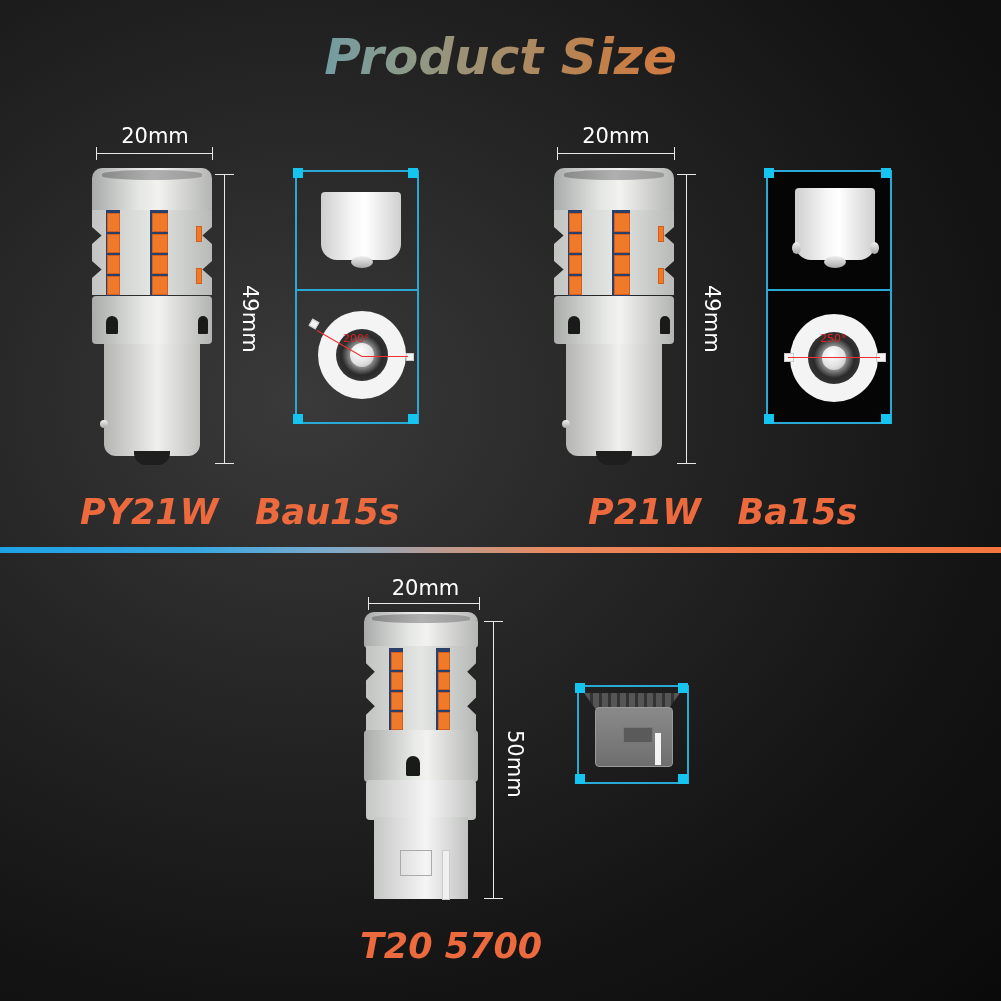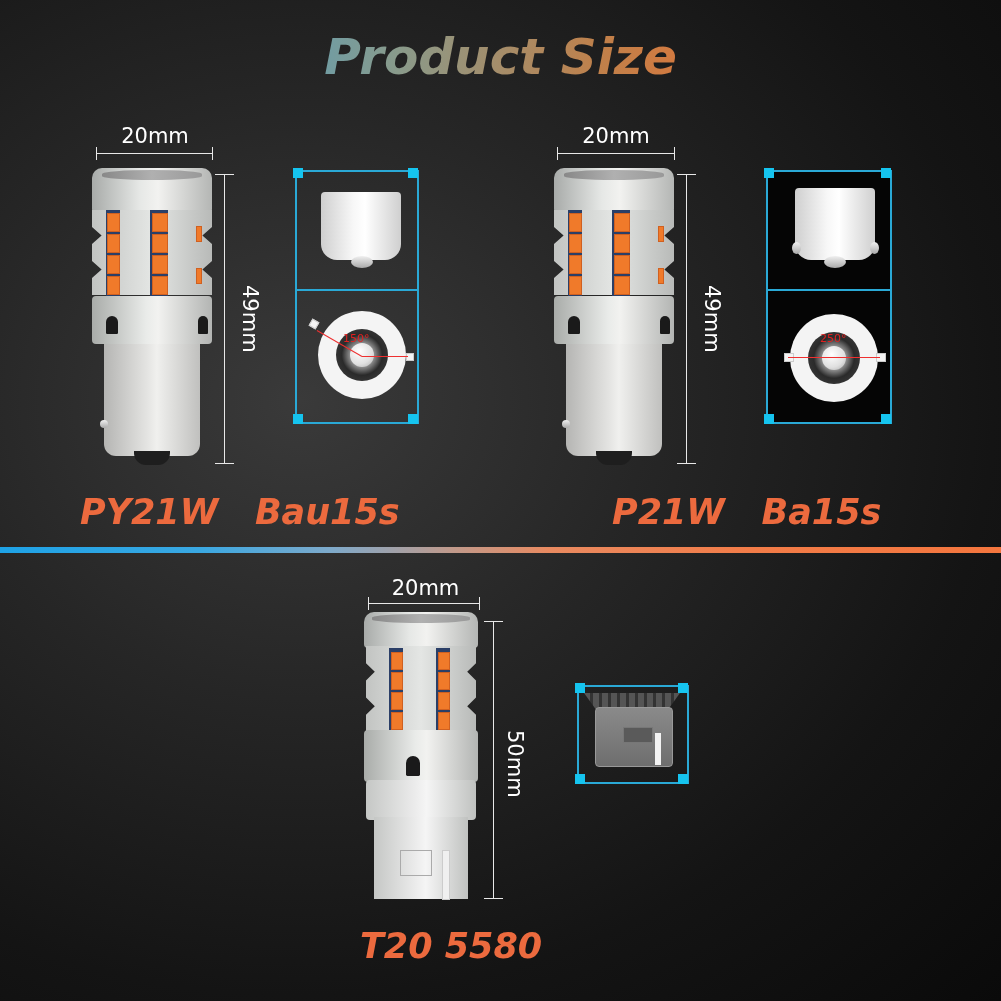--- a/index.html
+++ b/index.html
@@ -86,21 +86,21 @@
     <div class="mid" style="top:117px;"></div>
     <div class="shape-cap" style="left:24px;top:20px;width:80px;height:68px;"></div>
     <div class="nub" style="left:54px;top:84px;width:22px;height:12px;"></div>
     <div class="disc" style="left:21px;top:139px;width:88px;height:88px;"></div>
     <div class="ring" style="left:39px;top:157px;width:52px;height:52px;"></div>
     <div class="core" style="left:53px;top:171px;width:24px;height:24px;"></div>
     <div class="ear" style="left:13px;top:148px;width:6px;height:6px;transform:rotate(30deg);"></div>
     <div class="ear" style="left:109px;top:181px;width:6px;height:6px;"></div>
     <div class="redline" style="left:65px;top:184px;width:46px;"></div>
     <div class="redline" style="left:65px;top:184px;width:52px;transform:rotate(-150deg);"></div>
-    <div class="angle" style="left:46px;top:160px;">150°</div>
+    <div class="angle" style="left:46px;top:160px;">200°</div>
   </div>
   <div class="corner" style="left:293px;top:168px;"></div>
   <div class="corner" style="left:408px;top:168px;"></div>
   <div class="corner" style="left:293px;top:414px;"></div>
   <div class="corner" style="left:408px;top:414px;"></div>
 
   <div class="abs" style="left:80px;top:492px;">
     <span class="model">PY21W</span><span class="model">   </span><span class="model">Bau15s</span>
   </div>
 </div>
@@ -147,21 +147,21 @@
     <div class="ear" style="left:16px;top:181px;width:8px;height:7px;"></div>
     <div class="ear" style="left:108px;top:181px;width:8px;height:7px;"></div>
     <div class="redline" style="left:20px;top:185px;width:92px;"></div>
     <div class="angle" style="left:52px;top:160px;">250°</div>
   </div>
   <div class="corner" style="left:764px;top:168px;"></div>
   <div class="corner" style="left:881px;top:168px;"></div>
   <div class="corner" style="left:764px;top:414px;"></div>
   <div class="corner" style="left:881px;top:414px;"></div>
 
-  <div class="abs" style="left:612px;top:492px;">
+  <div class="abs" style="left:588px;top:492px;">
     <span class="model">P21W</span><span class="model">   </span><span class="model">Ba15s</span>
   </div>
 </div>
 
 <div class="abs divider"></div>
 
 <div>
   <div class="abs dim-label" style="left:368px;top:576px;width:115px;">20mm</div>
   <div class="abs hline" style="left:368px;top:603px;width:112px;"></div>
   <div class="abs vline" style="left:493px;top:621px;height:278px;"></div>
@@ -194,15 +194,15 @@
     <div class="socket" style="left:16px;top:20px;width:76px;height:58px;"></div>
     <div class="abs" style="left:44px;top:40px;width:28px;height:14px;background:#5a5a5a;border:1px solid #777;"></div>
     <div class="abs" style="left:76px;top:46px;width:6px;height:32px;background:#f3f3f3;"></div>
   </div>
   <div class="corner" style="left:575px;top:683px;"></div>
   <div class="corner" style="left:678px;top:683px;"></div>
   <div class="corner" style="left:575px;top:774px;"></div>
   <div class="corner" style="left:678px;top:774px;"></div>
 
   <div class="abs" style="left:360px;top:926px;">
-    <span class="model">T20 5580</span>
+    <span class="model">T20 5700</span>
   </div>
 </div>
 
 </body></html>

